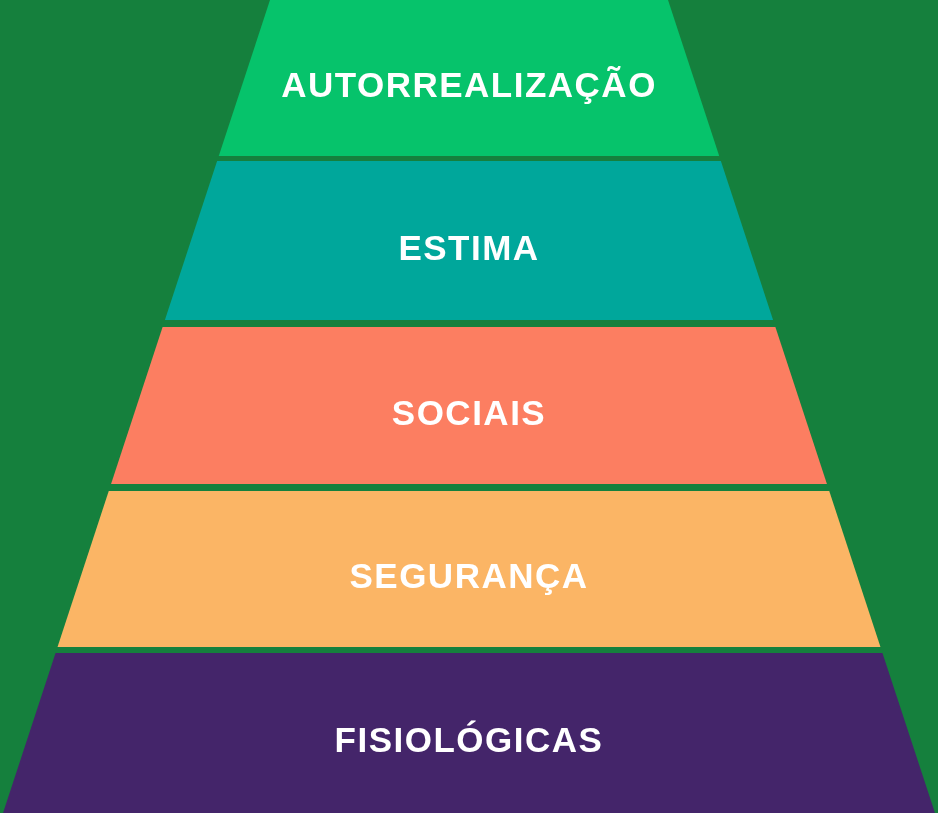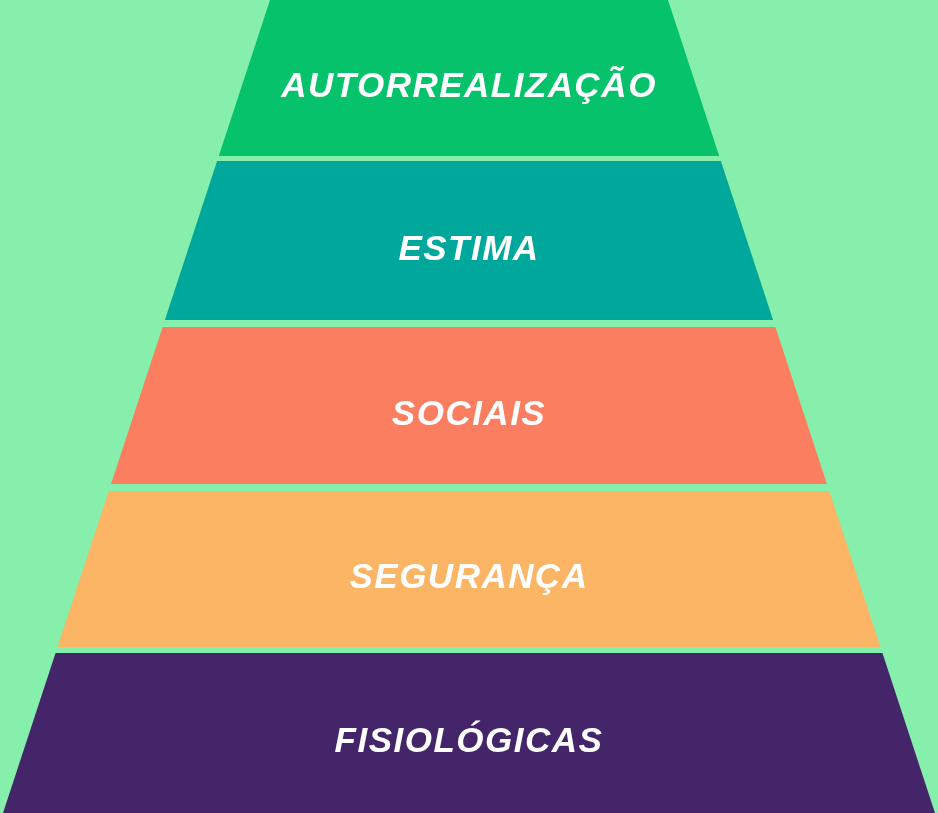--- a/index.html
+++ b/index.html
@@ -17,21 +17,21 @@
   .level-label {
     font-family: "Liberation Sans", "DejaVu Sans", sans-serif;
     font-weight: bold;
     font-size: 35px;
     letter-spacing: 1.5px;
   }
 </style>
 </head>
 <body style="background: rgb(77, 116, 84);">
 
-<div class="stage" style="background: #86efac; font-style: italic;">
+<div class="stage" style="background: #15803d;">
   <svg id="pyramid-svg" width="938" height="813" viewBox="0 0 938 813">
       <g>
         <polygon points="270,0 668,0 719.2304,156 218.7696,156" fill="#06C36B"></polygon>
         <text x="469" y="97" text-anchor="middle" fill="#FFFFFF" class="level-label">AUTORREALIZAÇÃO</text>
       </g>
       <g>
         <polygon points="217.1276,161 720.8724,161 773.088,320 164.91199999999998,320" fill="#00A79B"></polygon>
         <text x="469" y="259.5" text-anchor="middle" fill="#FFFFFF" class="level-label">ESTIMA</text>
       </g>
       <g>

